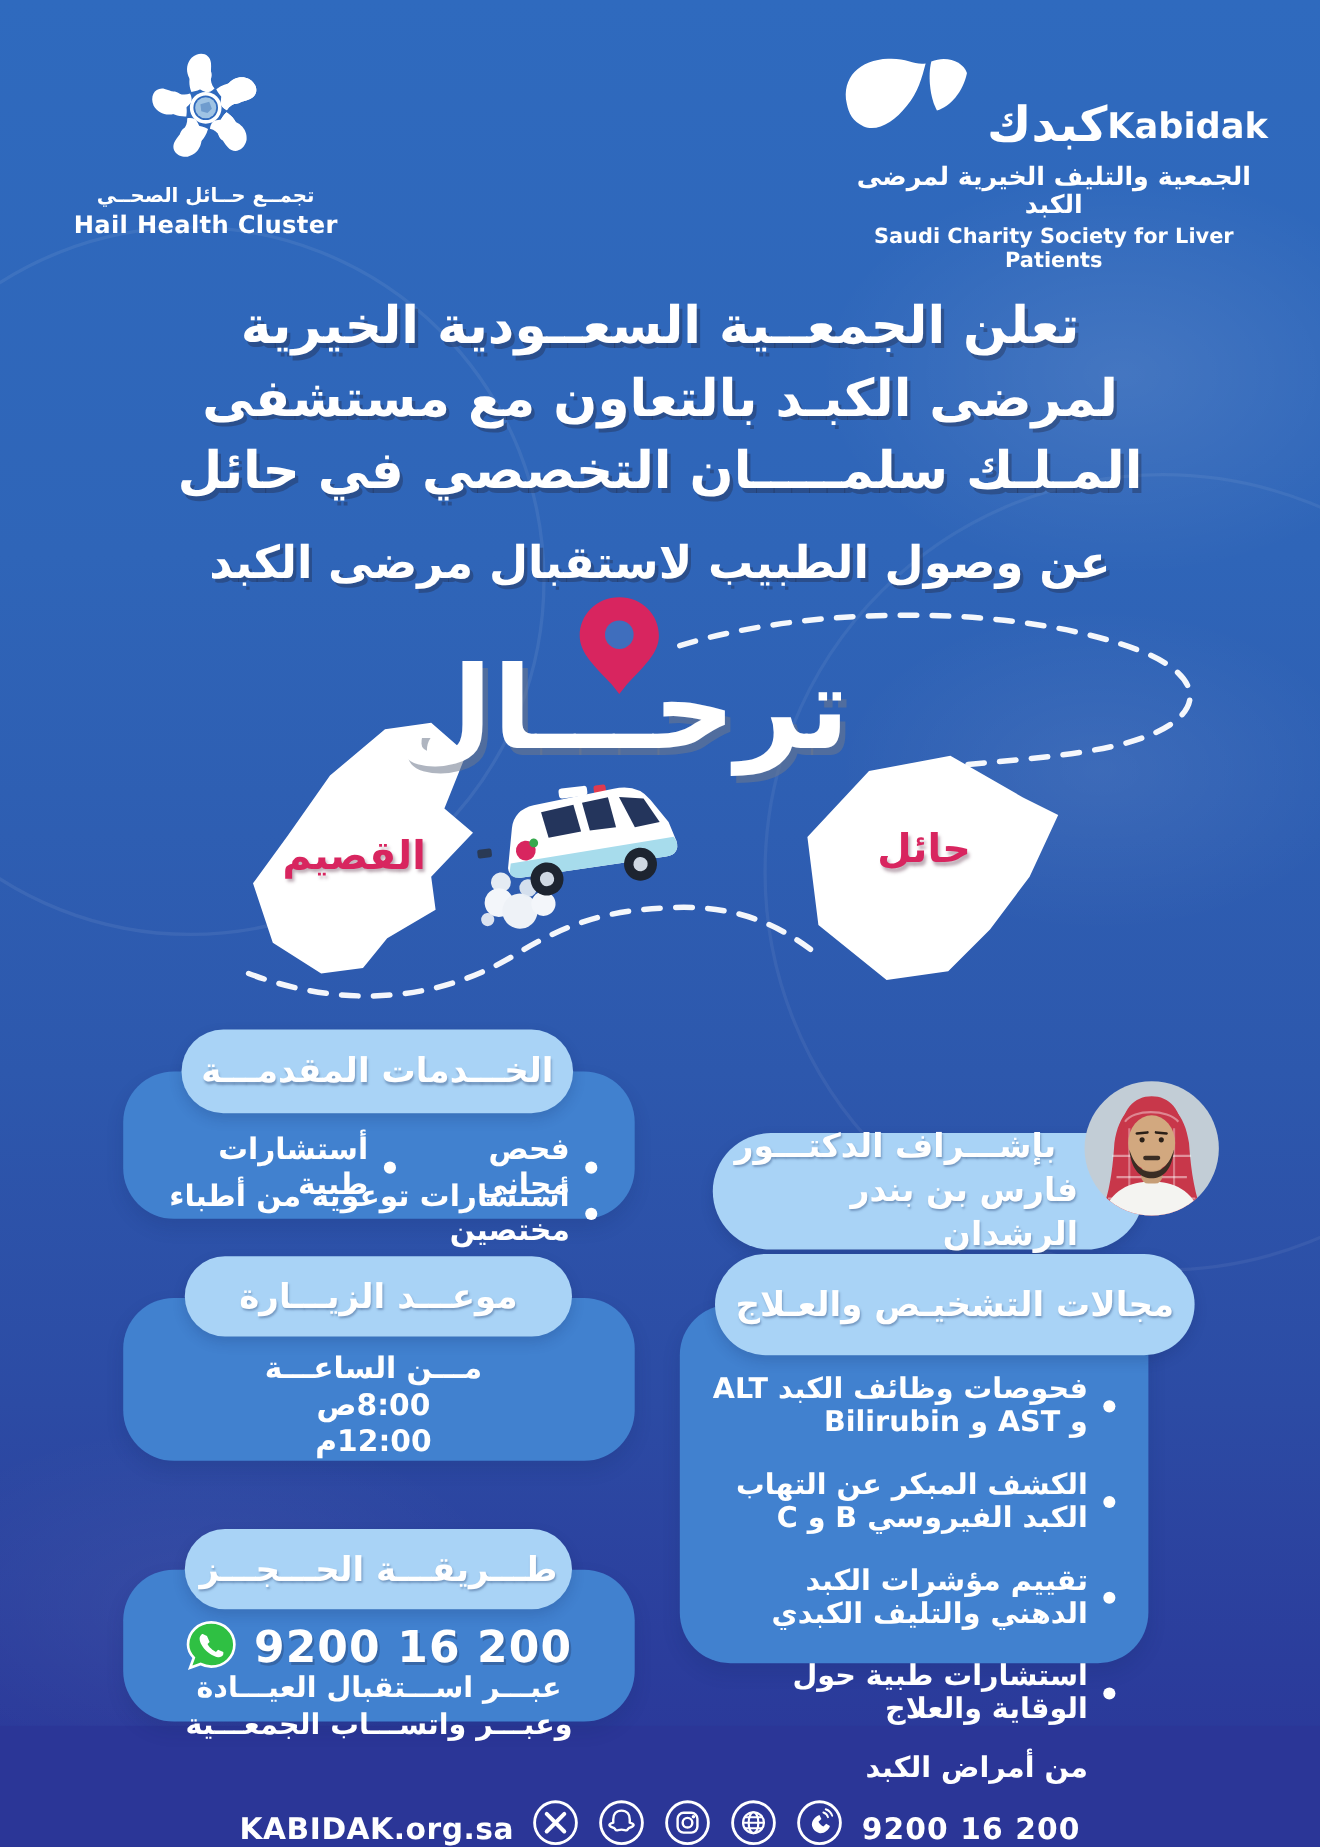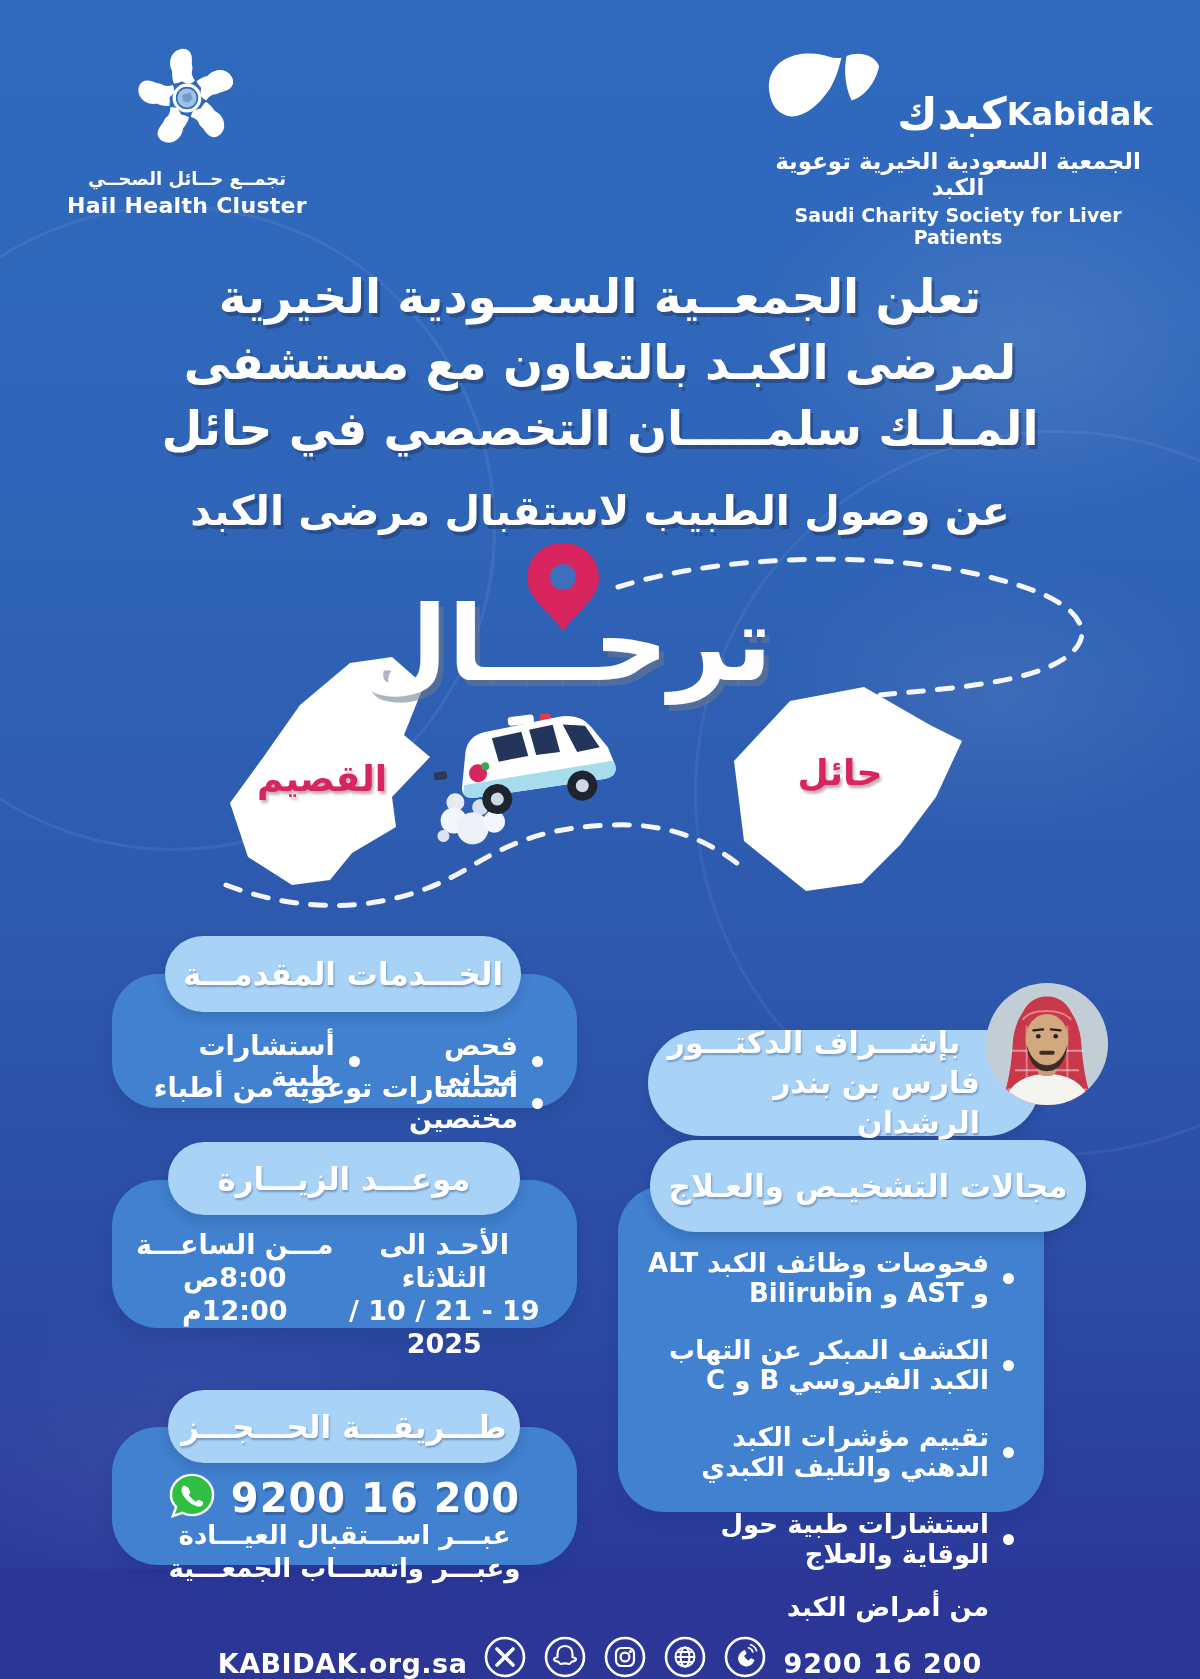--- a/index.html
+++ b/index.html
@@ -138,21 +138,21 @@
         <svg width="128" height="86" viewBox="0 0 150 100">
           <path d="M8,54 C2,26 22,7 52,6 C72,5 80,13 92,11 C88,26 84,42 72,56 C58,74 40,84 26,78 C14,73 10,64 8,54 Z" fill="#fff"></path>
           <path d="M98,9 C114,2 132,9 136,21 C132,41 118,57 104,61 C97,49 94,25 98,9 Z" fill="#fff"></path>
         </svg>
       </span>
       <span class="word-col">
         <span class="kab-ar" dir="rtl">كبدك</span>
         <span class="kab-en">Kabidak</span>
       </span>
     </div>
-    <div class="org-ar" dir="rtl">الجمعية السعودية الخيرية توعوية الكبد</div>
+    <div class="org-ar" dir="rtl">الجمعية والتليف الخيرية لمرضى الكبد</div>
     <div class="org-en">Saudi Charity Society for Liver Patients</div>
   </div>
 
   <div class="announce" dir="rtl">
     <div>تعلن الجمعــية السعــودية الخيرية</div>
     <div>لمرضى الكبـد بالتعاون مع مستشفى</div>
     <div>المـلـك سلمـــــان التخصصي في حائل</div>
     <div class="sub">عن وصول الطبيب لاستقبال مرضى الكبد</div>
   </div>
 
@@ -245,24 +245,20 @@
         <path d="M51,51 L61,50 M69,50 L79,51" stroke="#2b2018" stroke-width="2.4" stroke-linecap="round"></path>
         <path d="M36,54 C36,28 49,16 65,16 C81,16 94,28 94,54 C94,44 82,30 65,30 C48,30 36,44 36,54 Z" fill="#c8374a"></path>
         <path d="M40,40 C48,28 80,28 90,40" stroke="#fff" stroke-width="2" opacity=".4" fill="none"></path>
       </g>
     </svg>
   </span>
 
   <div class="card visit-card">
     <div class="visit-cols" dir="rtl">
       <div class="visit-col">
-        <div>الأحـد الى الثلاثاء</div>
-        <div>19 - 21 / 10 / 2025</div>
-      </div>
-      <div class="visit-col">
         <div>مـــن الساعـــة</div>
         <div>8:00ص</div>
         <div>12:00م</div>
       </div>
     </div>
   </div>
   <div class="pill visit-pill" dir="rtl">موعـــد الزيـــارة</div>
 
   <div class="card book-card">
     <div class="phone-row">

